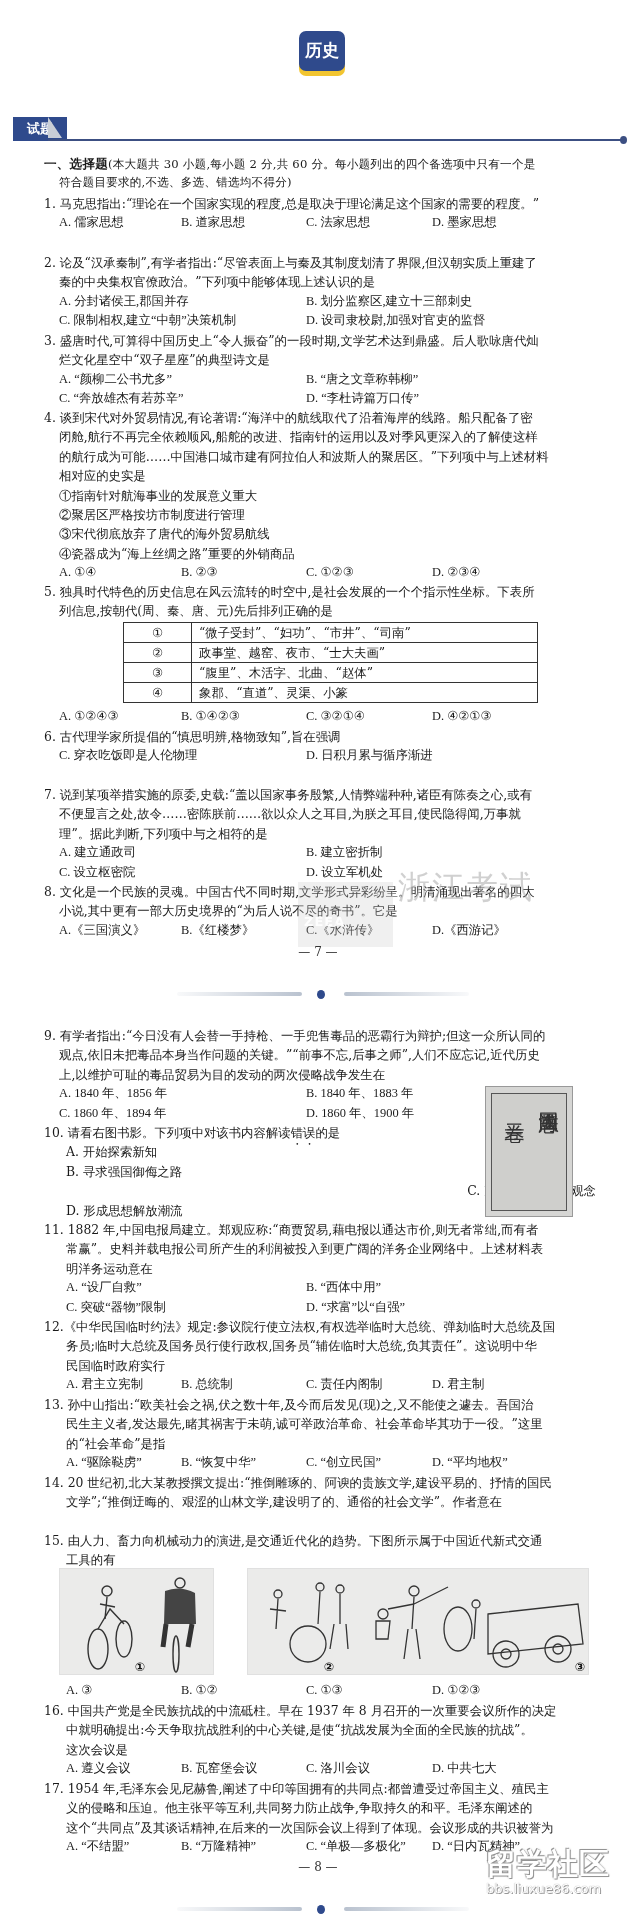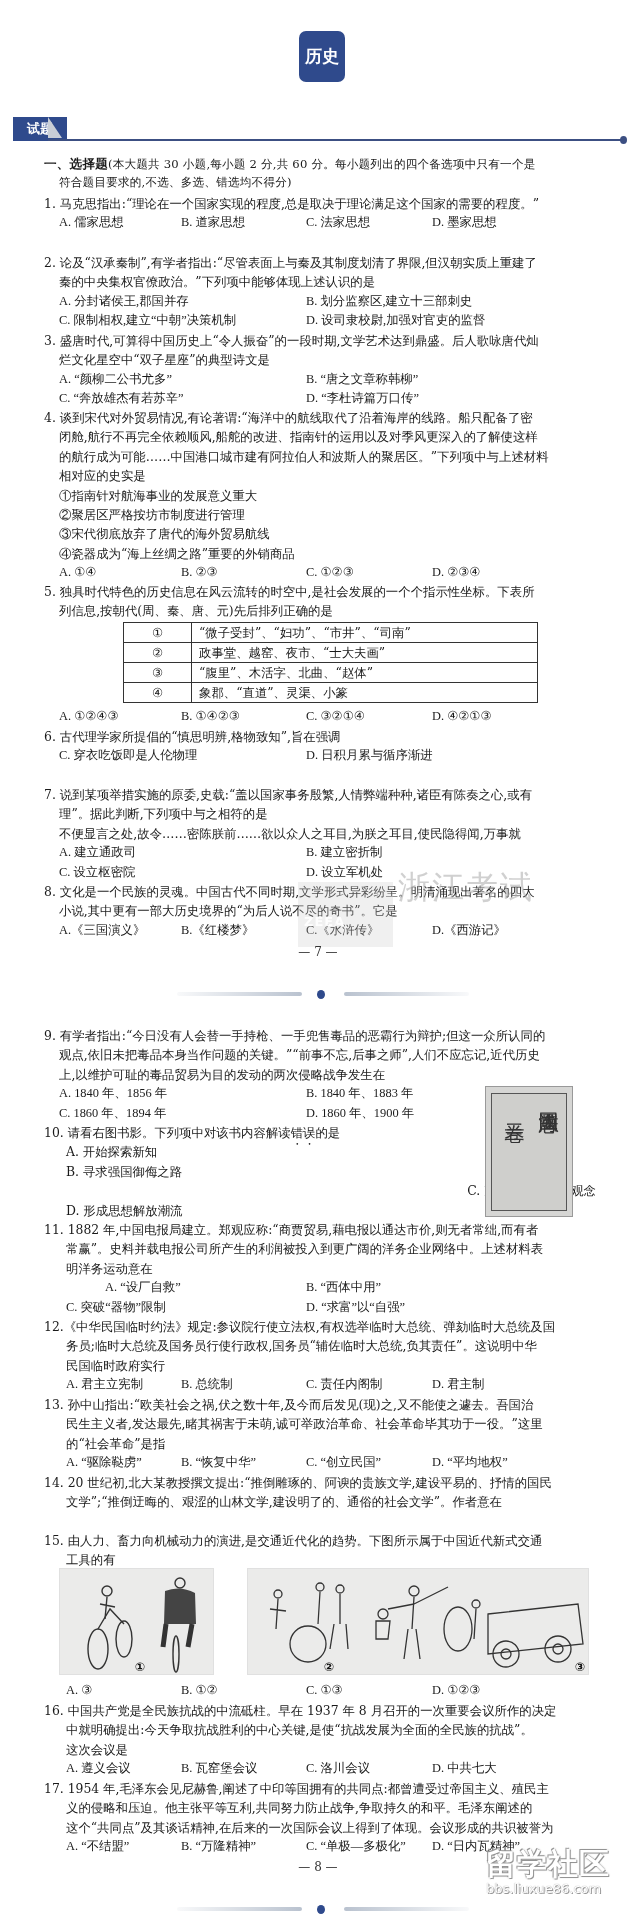--- a/index.html
+++ b/index.html
@@ -9,21 +9,21 @@
     color: #1a1a1a;
     font-size: 12.4px;
     line-height: 19.4px;
     position: relative;
     height: 1919px;
     overflow: hidden;
   }
   .badge-wrap { position: absolute; left: 299px; top: 31px; width: 46px; height: 45px; }
   .badge-shadow { position: absolute; left: 0; top: 6px; width: 46px; height: 39px; background: #f2c530; border-radius: 7px; }
   .badge {
-    position: absolute; left: 0; top: 0; width: 46px; height: 51px;
+    position: absolute; left: 0; top: 0; width: 46px; height: 40px;
     background: #2f4a8c; border-radius: 7px; color: #fff;
     font-family: "DejaVu Sans", sans-serif; font-weight: bold; font-size: 17px;
     display: flex; align-items: center; justify-content: center; letter-spacing: 0px;
   }
   .section-header { position: absolute; left: 13px; top: 117px; width: 612px; height: 24px; }
   .section-tag {
     position: absolute; left: 0; top: 0; width: 54px; height: 24px;
     background: #2f4a8c; color: #fff; font-family: "DejaVu Sans", sans-serif;
     font-weight: bold; font-size: 13px; line-height: 24px; text-align: center;
   }
@@ -190,22 +190,22 @@
 <div class="q" style="top:727px;">
   <div class="line">6. 古代理学家所提倡的“慎思明辨,格物致知”,旨在强调</div>
   <div class="opt-row">
     <span class="opt o2-0">C. 穿衣吃饭即是人伦物理</span>
     <span class="opt o2-1">D. 日积月累与循序渐进</span>
   </div>
 </div>
 
 <div class="q" style="top:785px;">
   <div class="line">7. 说到某项举措实施的原委,史载:“盖以国家事务殷繁,人情弊端种种,诸臣有陈奏之心,或有</div>
+  <div class="line indent">不便显言之处,故令……密陈朕前……欲以众人之耳目,为朕之耳目,使民隐得闻,万事就</div>
   <div class="line indent">理”。据此判断,下列项中与之相符的是</div>
-  <div class="line indent">不便显言之处,故令……密陈朕前……欲以众人之耳目,为朕之耳目,使民隐得闻,万事就</div>
   <div class="opt-row">
     <span class="opt o2-0">A. 建立通政司</span>
     <span class="opt o2-1">B. 建立密折制</span>
   </div>
   <div class="opt-row">
     <span class="opt o2-0">C. 设立枢密院</span>
     <span class="opt o2-1">D. 设立军机处</span>
   </div>
 </div>
 
@@ -258,21 +258,21 @@
     <div class="seal a">海國圖志</div>
     <div class="seal b">亖卷</div>
   </div>
 </div>
 
 <div class="q" style="top:1220px;">
   <div class="line">11. 1882 年,中国电报局建立。郑观应称:“商贾贸易,藉电报以通达市价,则无者常绌,而有者</div>
   <div class="line" style="padding-left:22px;">常赢”。史料并载电报公司所产生的利润被投入到更广阔的洋务企业网络中。上述材料表</div>
   <div class="line" style="padding-left:22px;">明洋务运动意在</div>
   <div class="opt-row">
-    <span class="opt" style="left:22px;margin-left:39px;">A. “设厂自救”</span>
+    <span class="opt" style="left:22px;">A. “设厂自救”</span>
     <span class="opt o2-1">B. “西体中用”</span>
   </div>
   <div class="opt-row">
     <span class="opt" style="left:22px;">C. 突破“器物”限制</span>
     <span class="opt o2-1">D. “求富”以“自强”</span>
   </div>
 </div>
 
 <div class="q" style="top:1317px;">
   <div class="line">12.《中华民国临时约法》规定:参议院行使立法权,有权选举临时大总统、弹劾临时大总统及国</div>

